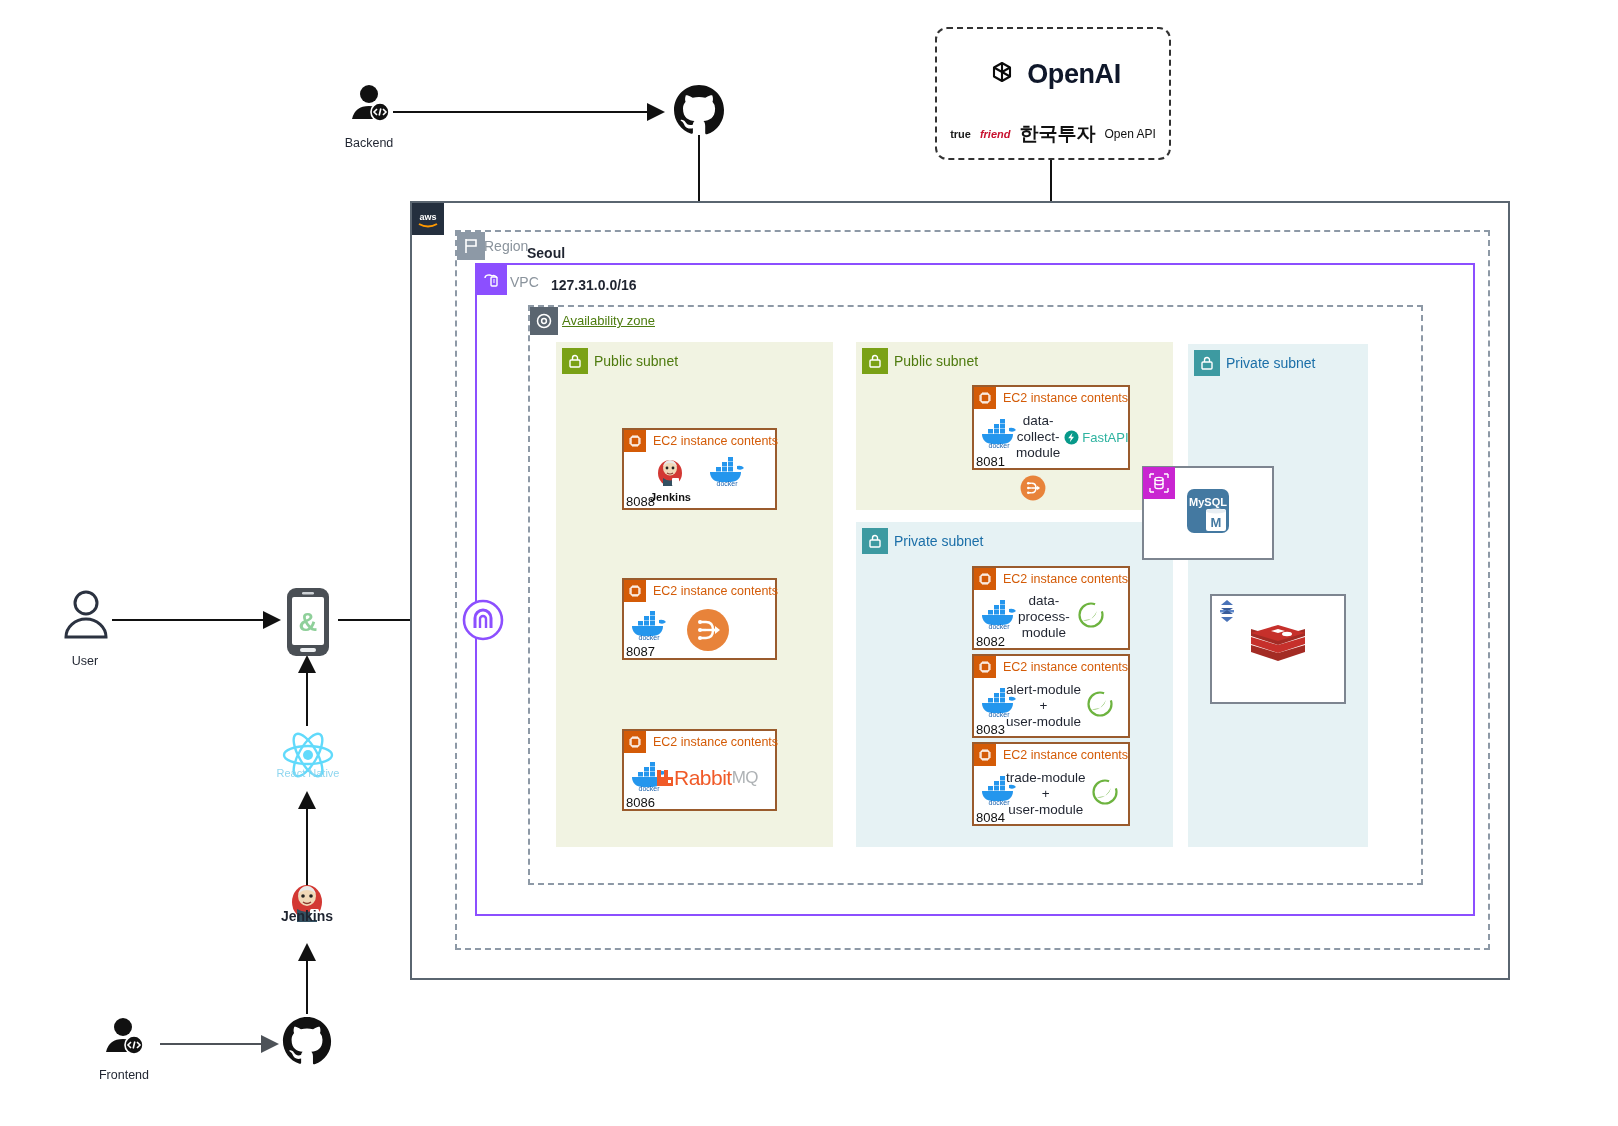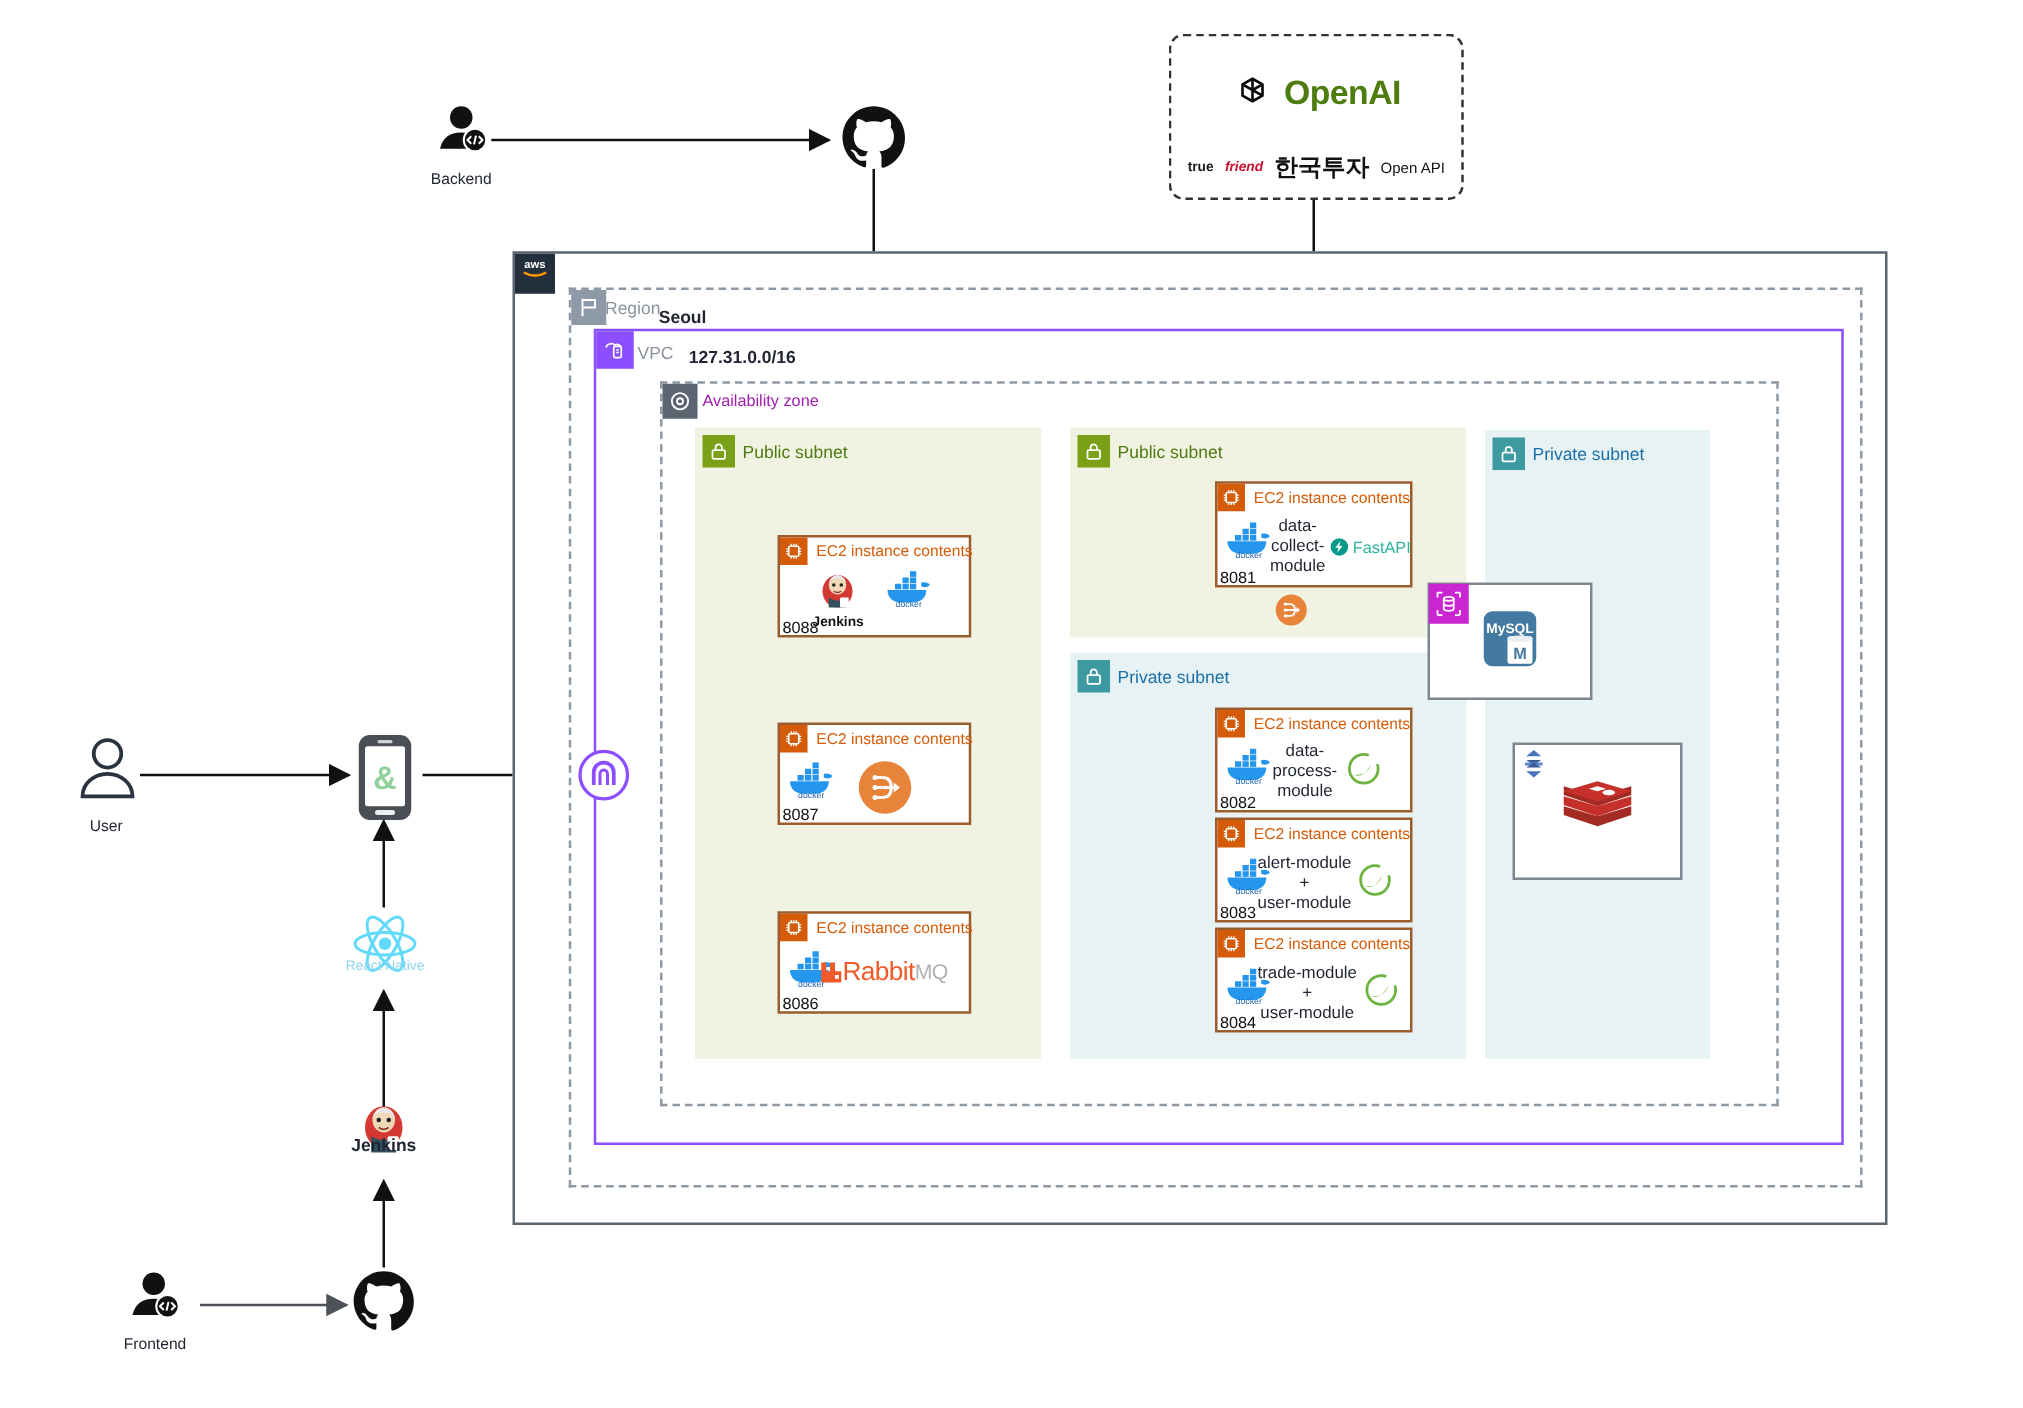--- a/index.html
+++ b/index.html
@@ -1,34 +1,34 @@
 <!DOCTYPE html>
 <html><head>
 <meta charset="utf-8">
 <style>
   html,body{margin:0;padding:0;background:#ffffff;}
   body{width:1618px;height:1126px;position:relative;font-family:"Liberation Sans",sans-serif;overflow:hidden;}
   .abs{position:absolute;}
 
   
   .aws-cloud{left:410px;top:201px;width:1100px;height:779px;border:2px solid #5a6570;background:#fff;box-sizing:border-box;}
-  .aws-badge{left:412px;top:203px;width:32px;height:32px;background:#242f3e;display:flex;justify-content:center;}
+  .aws-badge{left:412px;top:203px;width:32px;height:32px;background:#242f3e;display:flex;align-items:center;justify-content:center;}
   .region-box{left:455px;top:230px;width:1035px;height:720px;border:2px dashed #8d99a6;box-sizing:border-box;background:transparent;}
   .region-badge{left:457px;top:232px;width:28px;height:28px;background:#8d99a6;display:flex;align-items:center;justify-content:center;}
   .region-text{left:484px;top:238px;font-size:14px;color:#8a939c;}
   .region-val{left:527px;top:245px;font-size:14px;color:#1f2430;font-weight:600;}
 
   .vpc-box{left:475px;top:263px;width:1000px;height:653px;border:2px solid #8c4fff;box-sizing:border-box;}
   .vpc-badge{left:477px;top:265px;width:30px;height:30px;background:#8c4fff;display:flex;align-items:center;justify-content:center;}
   .vpc-text{left:510px;top:274px;font-size:14px;color:#8a939c;}
   .vpc-val{left:551px;top:277px;font-size:14px;color:#1f2430;font-weight:600;}
 
   .az-box{left:528px;top:305px;width:895px;height:580px;border:2px dashed #8d99a6;box-sizing:border-box;}
   .az-badge{left:530px;top:307px;width:28px;height:28px;background:#5a6570;display:flex;align-items:center;justify-content:center;}
-  .az-text{left:562px;top:313px;font-size:13px;color:#a21caf;}
+  .az-text{left:562px;top:313px;font-size:13px;color:#4d7c0f;text-decoration:underline;}
 
   .subnet{box-sizing:border-box;padding-left:40px;}
   .subnet .sbadge{position:absolute;left:6px;top:6px;width:26px;height:26px;display:flex;align-items:center;justify-content:center;}
   .subnet .stext{position:absolute;left:38px;top:11px;font-size:14px;}
   .pub{background:#f1f3e2;}
   .pub .sbadge{background:#7aa116;}
   .pub .stext{color:#4e7a0e;}
   .priv{background:#e6f2f4;}
   .priv .sbadge{background:#3d9aa1;}
   .priv .stext{color:#1b6fa8;}
@@ -58,21 +58,21 @@
 
   .db-card{position:absolute;border:2px solid #7d8590;background:#fff;box-sizing:border-box;display:flex;align-items:center;justify-content:center;}
   .db-card .dbadge{position:absolute;left:-1px;top:-1px;width:32px;height:32px;display:flex;align-items:center;justify-content:center;}
   .mysql-card{left:1142px;top:466px;width:132px;height:94px;}
   .mysql-card .dbadge{background:#c925d1;}
   .redis-card{left:1210px;top:594px;width:136px;height:110px;}
 
   
   .ext-box{left:935px;top:27px;width:232px;height:129px;border:2px dashed #333;border-radius:12px;background:#fff;}
   .openai-row{position:absolute;left:0;right:0;top:28px;display:flex;align-items:center;justify-content:center;gap:8px;}
-  .openai-txt{font-size:27px;font-weight:700;color:#4d7c0f;letter-spacing:-.4px;}
+  .openai-txt{font-size:27px;font-weight:700;color:#0f172a;letter-spacing:-.4px;}
   .kis-row{position:absolute;left:0;right:0;top:92px;display:flex;align-items:center;justify-content:center;gap:9px;}
   .kis-true{font-size:11px;font-weight:700;color:#1a1a1a;}
   .kis-f{color:#c8102e;font-style:italic;font-weight:700;}
   .kis-ko{font-size:19px;font-weight:700;color:#111;}
   .kis-api{font-size:12px;color:#111;}
 
   .caption{position:absolute;font-size:12.5px;color:#1f2430;text-align:center;}
   svg{overflow:visible;}
   .edges{left:0;top:0;width:1618px;height:1126px;pointer-events:none;}
 </style>

